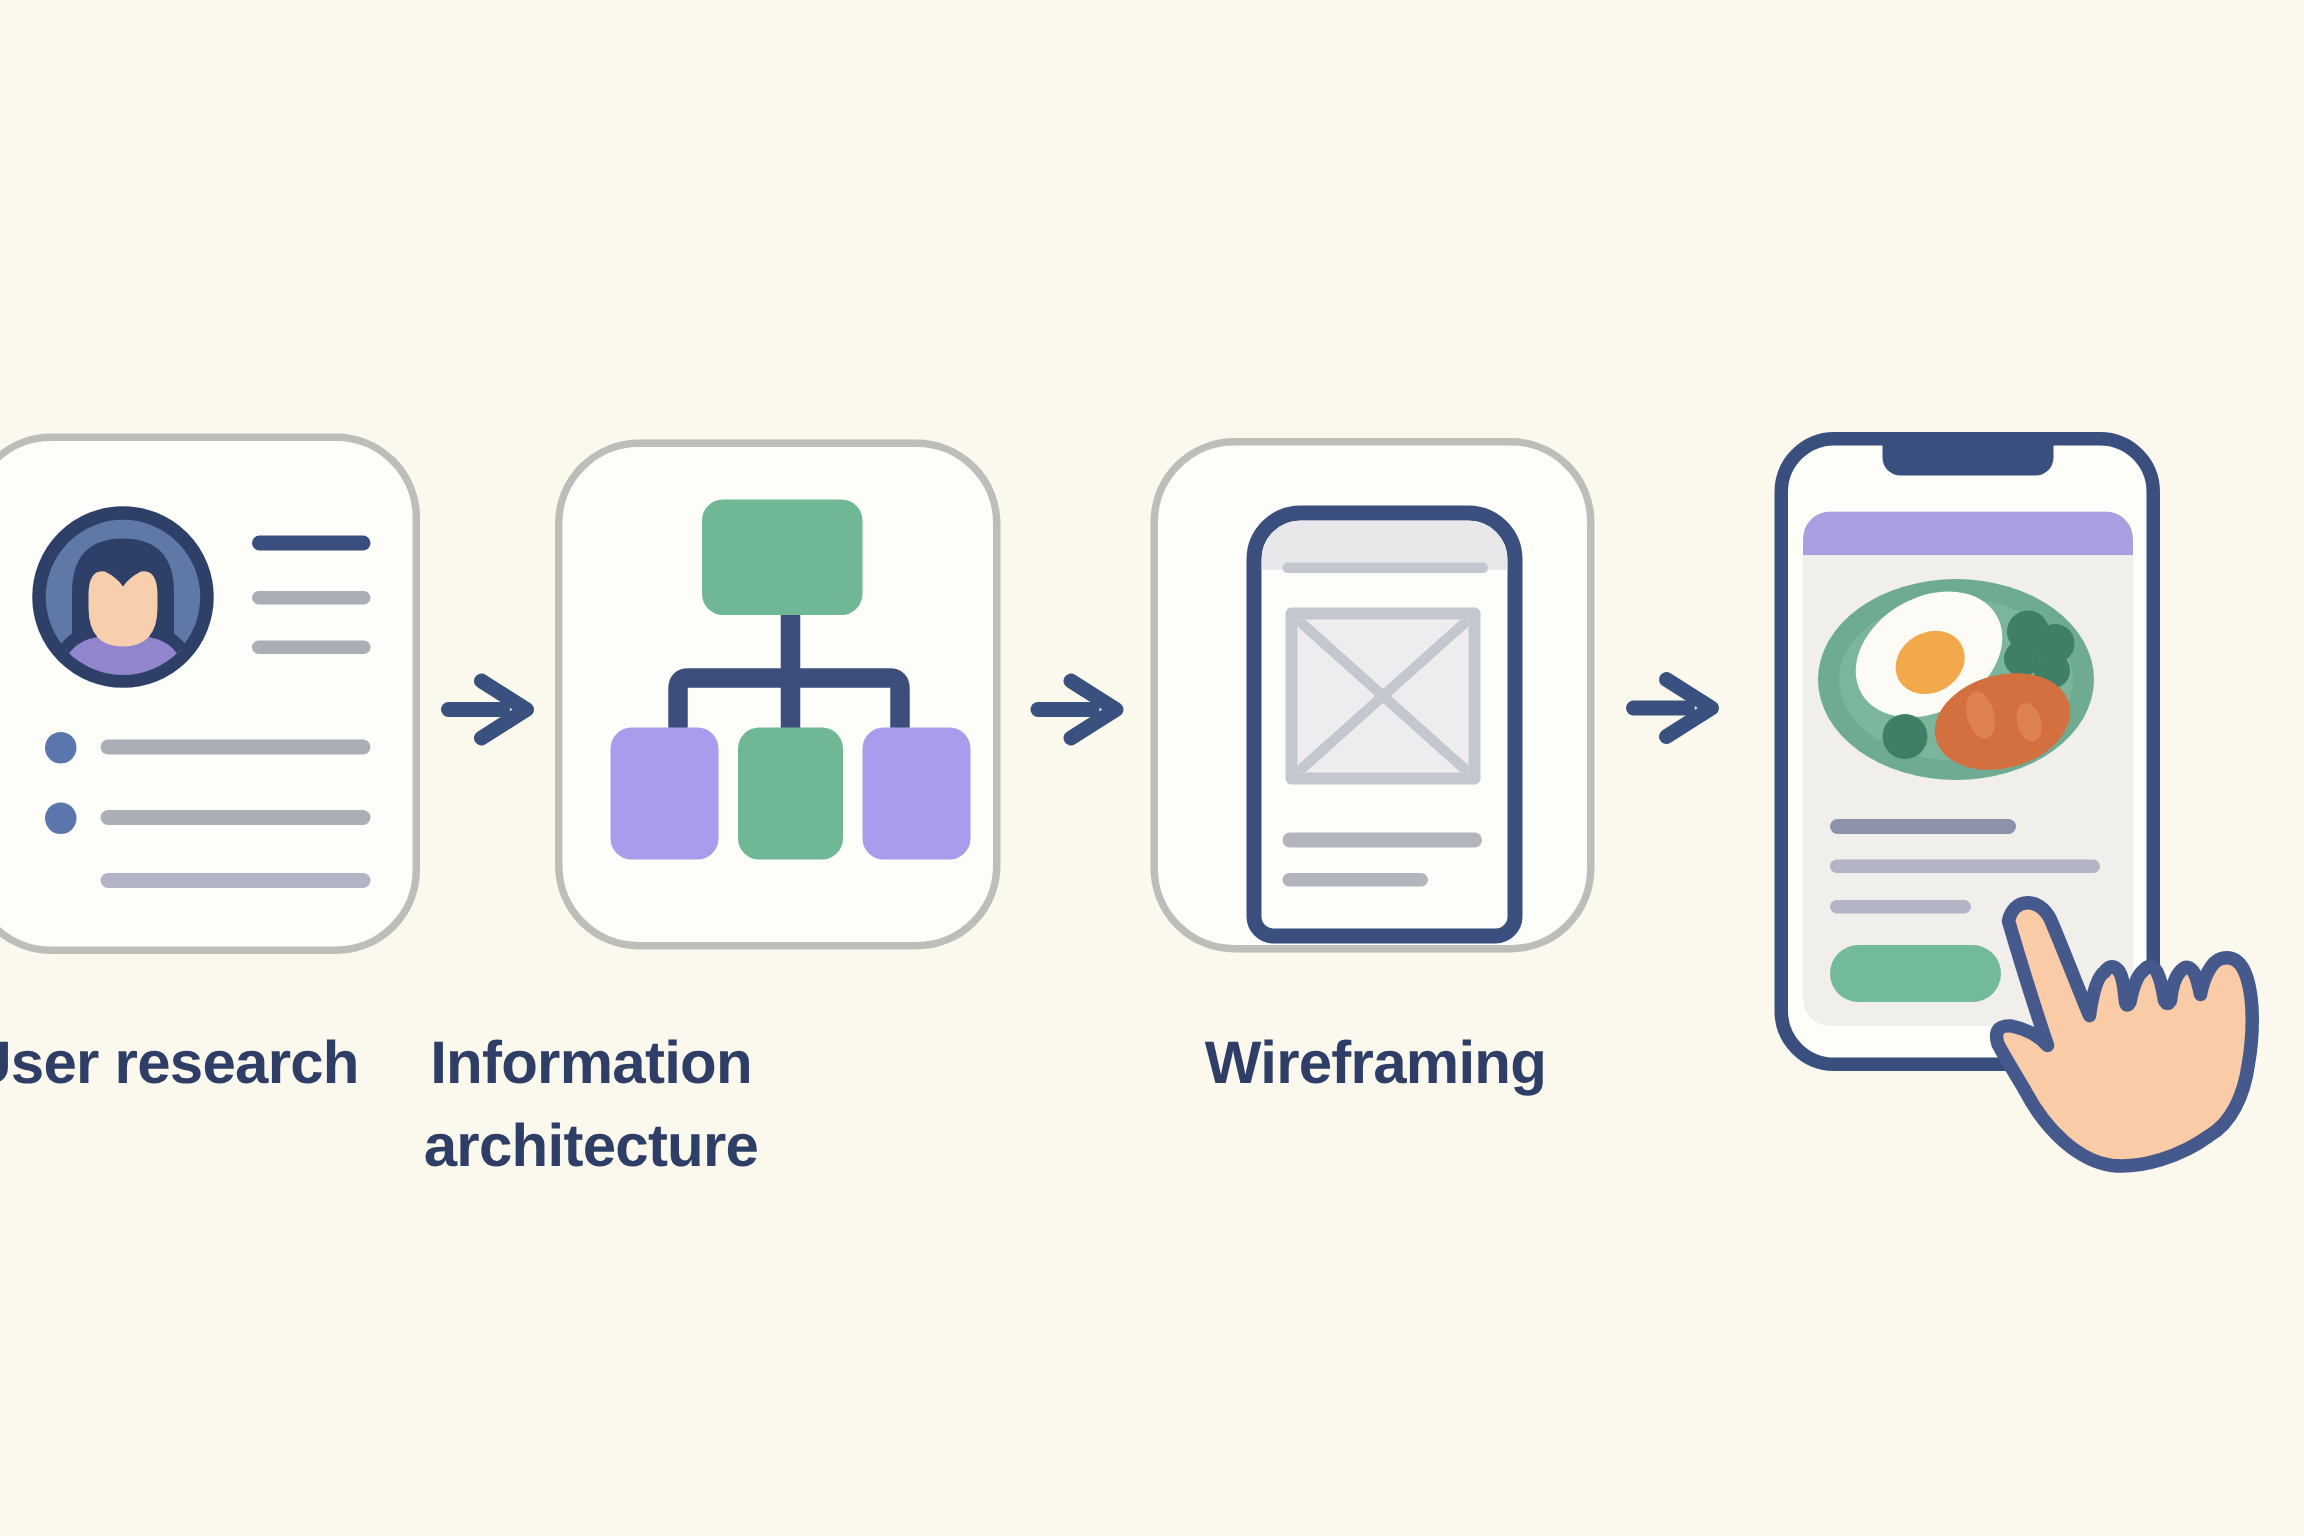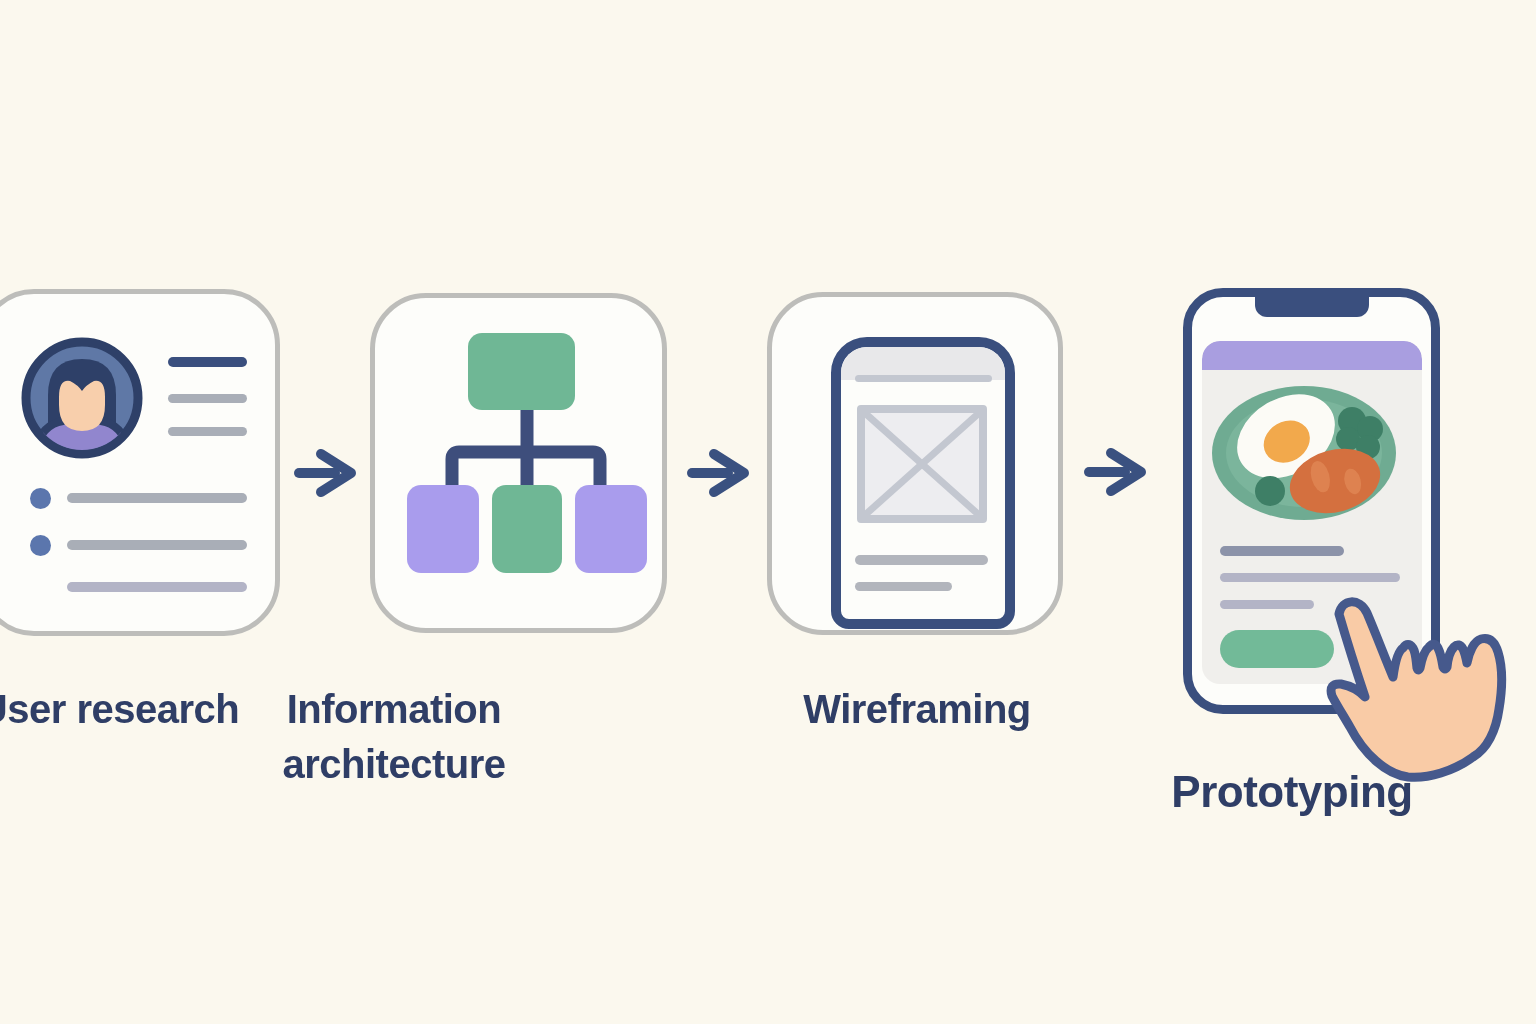--- a/index.html
+++ b/index.html
@@ -206,15 +206,14 @@
       C 25,125 18,114 14,106
       Q 10,93 23,94
       Q 38,97 47,107
       C 38,80 28,48 21,24
       Z"></path>
   </svg>
 
   <div class="step-label" style="left:109px; top:682px;">User research</div>
   <div class="step-label wrap" style="left:394px; top:682px;">Information architecture</div>
   <div class="step-label" style="left:917px; top:682px;">Wireframing</div>
-  <div class="step-label" style="left:1292px; top:764px; font-size:44px;">Prototyping</div>
 
 </div>
 
 </body></html>

